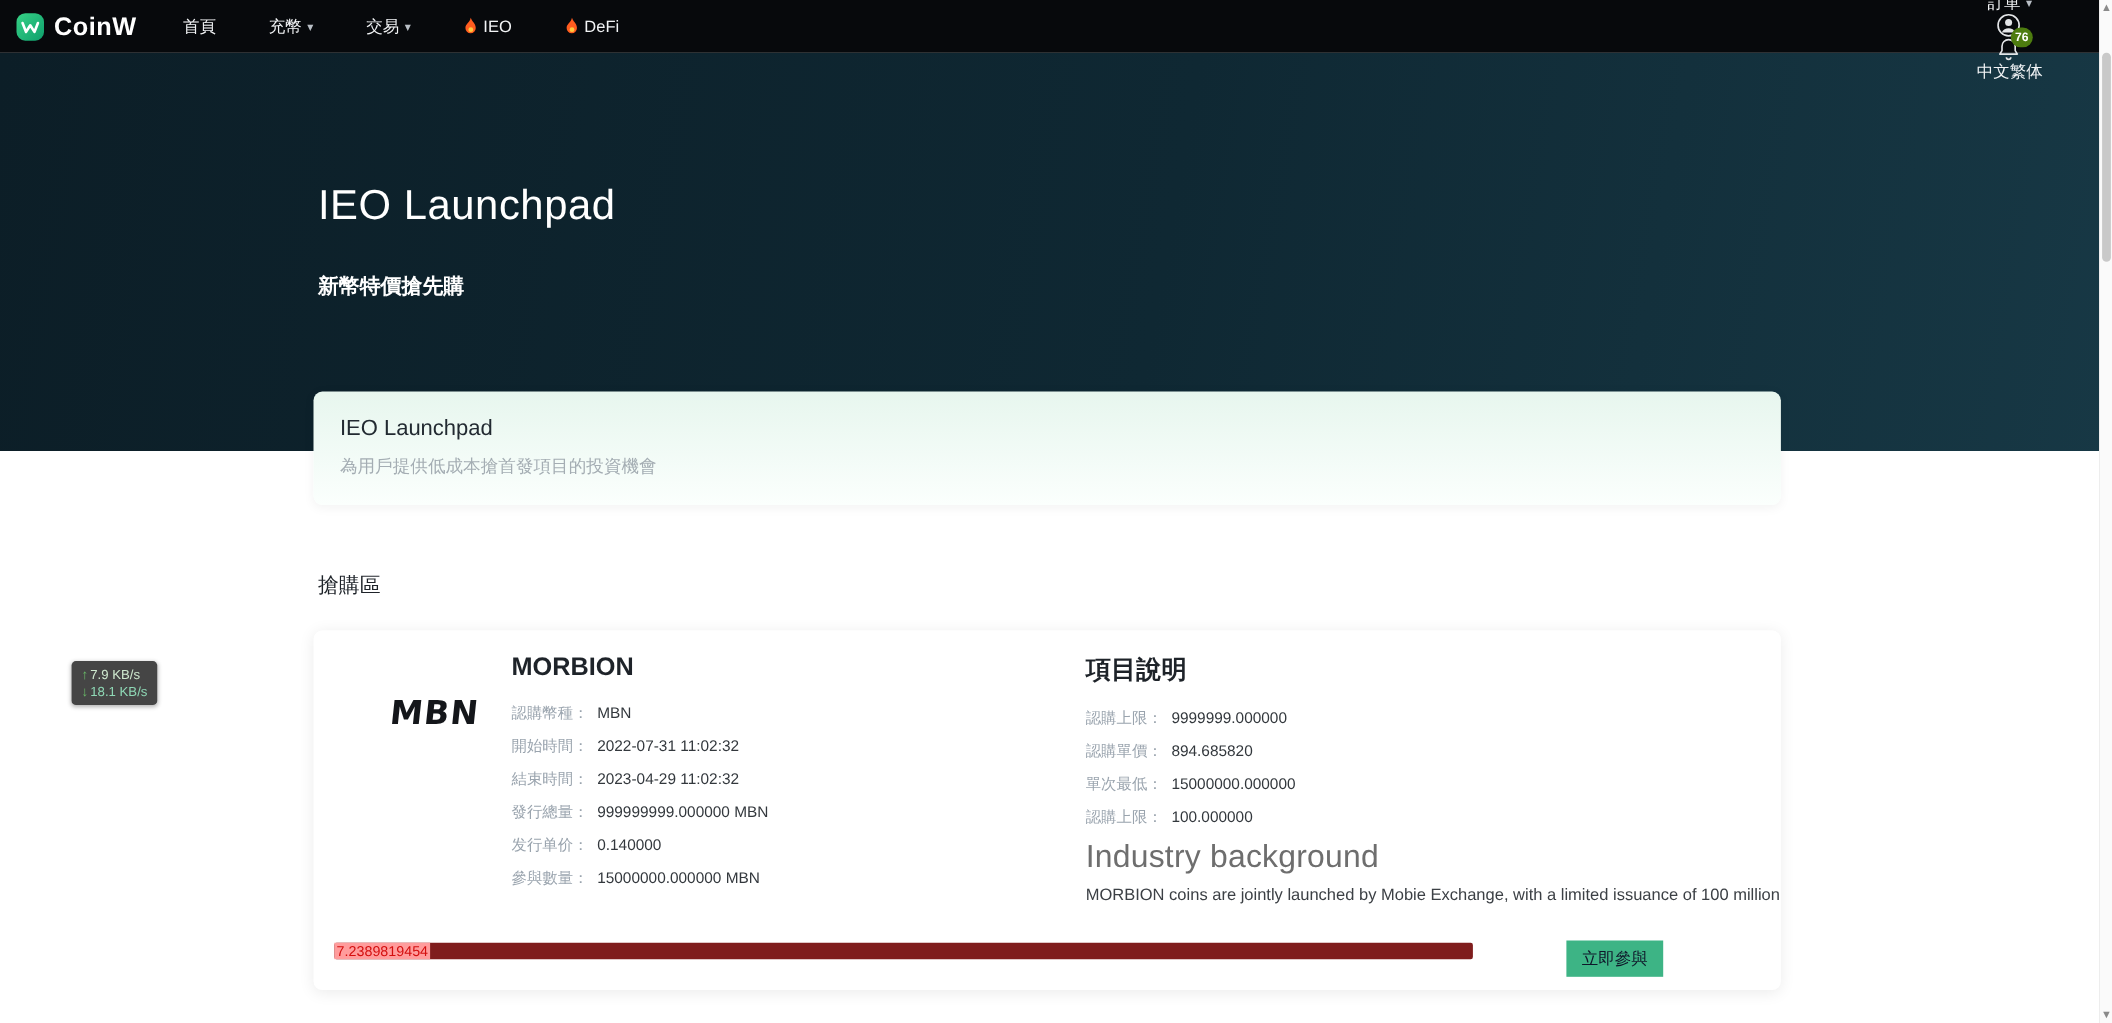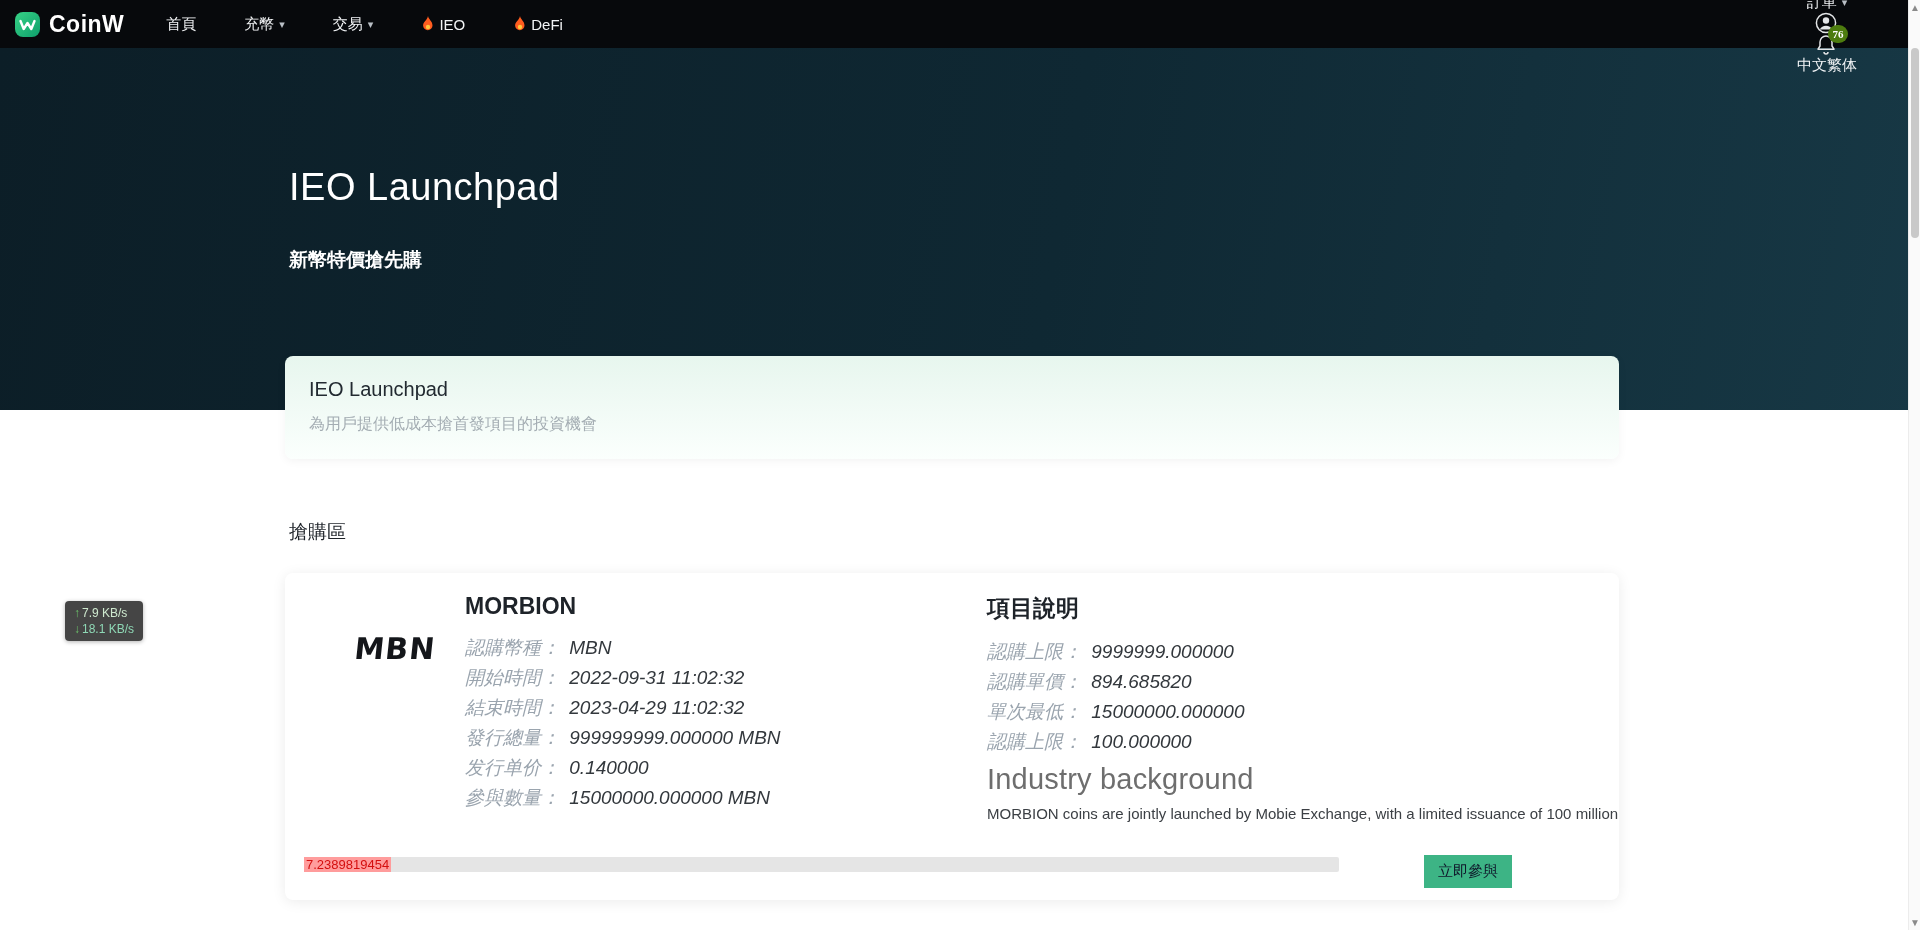--- a/index.html
+++ b/index.html
@@ -15,21 +15,21 @@
   .nav-items { display:flex; align-items:center; margin-left:42px; }
   .nav-item { color:#f2f4f6; font-size:15px; margin-right:48px; display:flex; align-items:center;
     cursor:pointer; white-space:nowrap; }
   .caret { color:#b9bfc6; font-size:11px; margin-left:5px; }
   .fire { margin-right:4px; display:inline-flex; }
   .nav-right { display:flex; align-items:center;flex-direction:column; }
   .nav-right .nav-item { margin-right:0; margin-left:30px; }
   .icon-btn { margin-left:28px; position:relative; cursor:pointer; display:flex; align-items:center; }
   .badge { position:absolute; top:-9px; left:12px; background:#4d7c0f; color:#fff;
     font-size:11px; line-height:18px; min-width:20px; text-align:center; border-radius:10px;
-    padding:0 3px; font-weight:700;font-family:Liberation Serif, serif; }
+    padding:0 3px; font-weight:700; }
 
   
   .hero { height:362px; background:linear-gradient(100deg,#0c1e27 0%,#0f2833 55%,#183articles945 100%);
     background:linear-gradient(100deg,#0c1e27 0%,#0f2833 55%,#173845 100%); position:relative; }
   .hero-inner { padding:118px 0 0 289px; }
   .hero-title { color:#fff; font-size:38px; font-weight:500; letter-spacing:.5px; }
   .hero-sub { color:#fff; font-size:19px; font-weight:700; margin-top:38px; }
 
   
   .container { width:1334px; margin-left:285px; position:relative; z-index:6; }
@@ -47,29 +47,29 @@
 
   .mbn-logo { position:absolute; left:45px; top:58px; width:130px; text-align:center;
     font-size:30px; font-weight:900; color:#14161a; letter-spacing:1px;
     transform:skewX(-6deg); font-family:"DejaVu Sans",sans-serif; }
 
   .col { position:absolute; top:20px; }
   .col-left { left:180px; width:480px; }
   .col-right { left:702px; width:653px; }
   .col-title { font-size:23px; font-weight:700; color:#1e2329; }
   .info-list { margin-top:13px; }
-  .info-row { height:30px; line-height:30px; font-size:19px; white-space:nowrap;font-style:italic; }
+  .info-row { height:30px; line-height:30px; font-size:14px; white-space:nowrap; }
   .lbl { color:#9aa4ae; }
   .val { color:#33383d; margin-left:4px; }
 
   .article-h { font-size:29px; color:#6e6e6e; font-weight:500; margin-top:6px; letter-spacing:.2px; }
   .article-p { font-size:15px; color:#3c4045; margin-top:9px; white-space:nowrap; overflow:hidden; }
 
   .progress-wrap { position:absolute; left:19px; top:284px; width:1035px; height:15px;
-    background:#e5e5e5; border-radius:2px; }
+    background:#7f1d1d; border-radius:2px; }
   .progress-val { position:absolute; left:0; top:0; height:15px; line-height:15px;
     background:#ff9c9c; color:#d40f0f; font-size:13px; padding:0 2px; white-space:nowrap; }
 
   .join-btn { position:absolute; left:1139px; top:282px; width:88px; height:33px;
     background:#3db485; color:#0f172a; border:none; border-radius:0; font-size:15px;
     cursor:pointer; font-family:inherit; }
 
   
   .netspeed { position:fixed; left:65px; top:601px; background:#3b3b3bf2; border-radius:4px;
     padding:4px 9px; font-size:12px; line-height:16px; z-index:20;
@@ -189,21 +189,21 @@
 
     <div class="col col-left">
       <div class="col-title">MORBION</div>
       <div class="info-list">
         <div class="info-row">
           <span class="lbl">認購幣種：</span>
           <span class="val">MBN</span>
         </div>
         <div class="info-row">
           <span class="lbl">開始時間：</span>
-          <span class="val">2022-09-31 11:02:32</span>
+          <span class="val">2022-07-31 11:02:32</span>
         </div>
         <div class="info-row">
           <span class="lbl">結束時間：</span>
           <span class="val">2023-04-29 11:02:32</span>
         </div>
         <div class="info-row">
           <span class="lbl">發行總量：</span>
           <span class="val">999999999.000000 MBN</span>
         </div>
         <div class="info-row">

